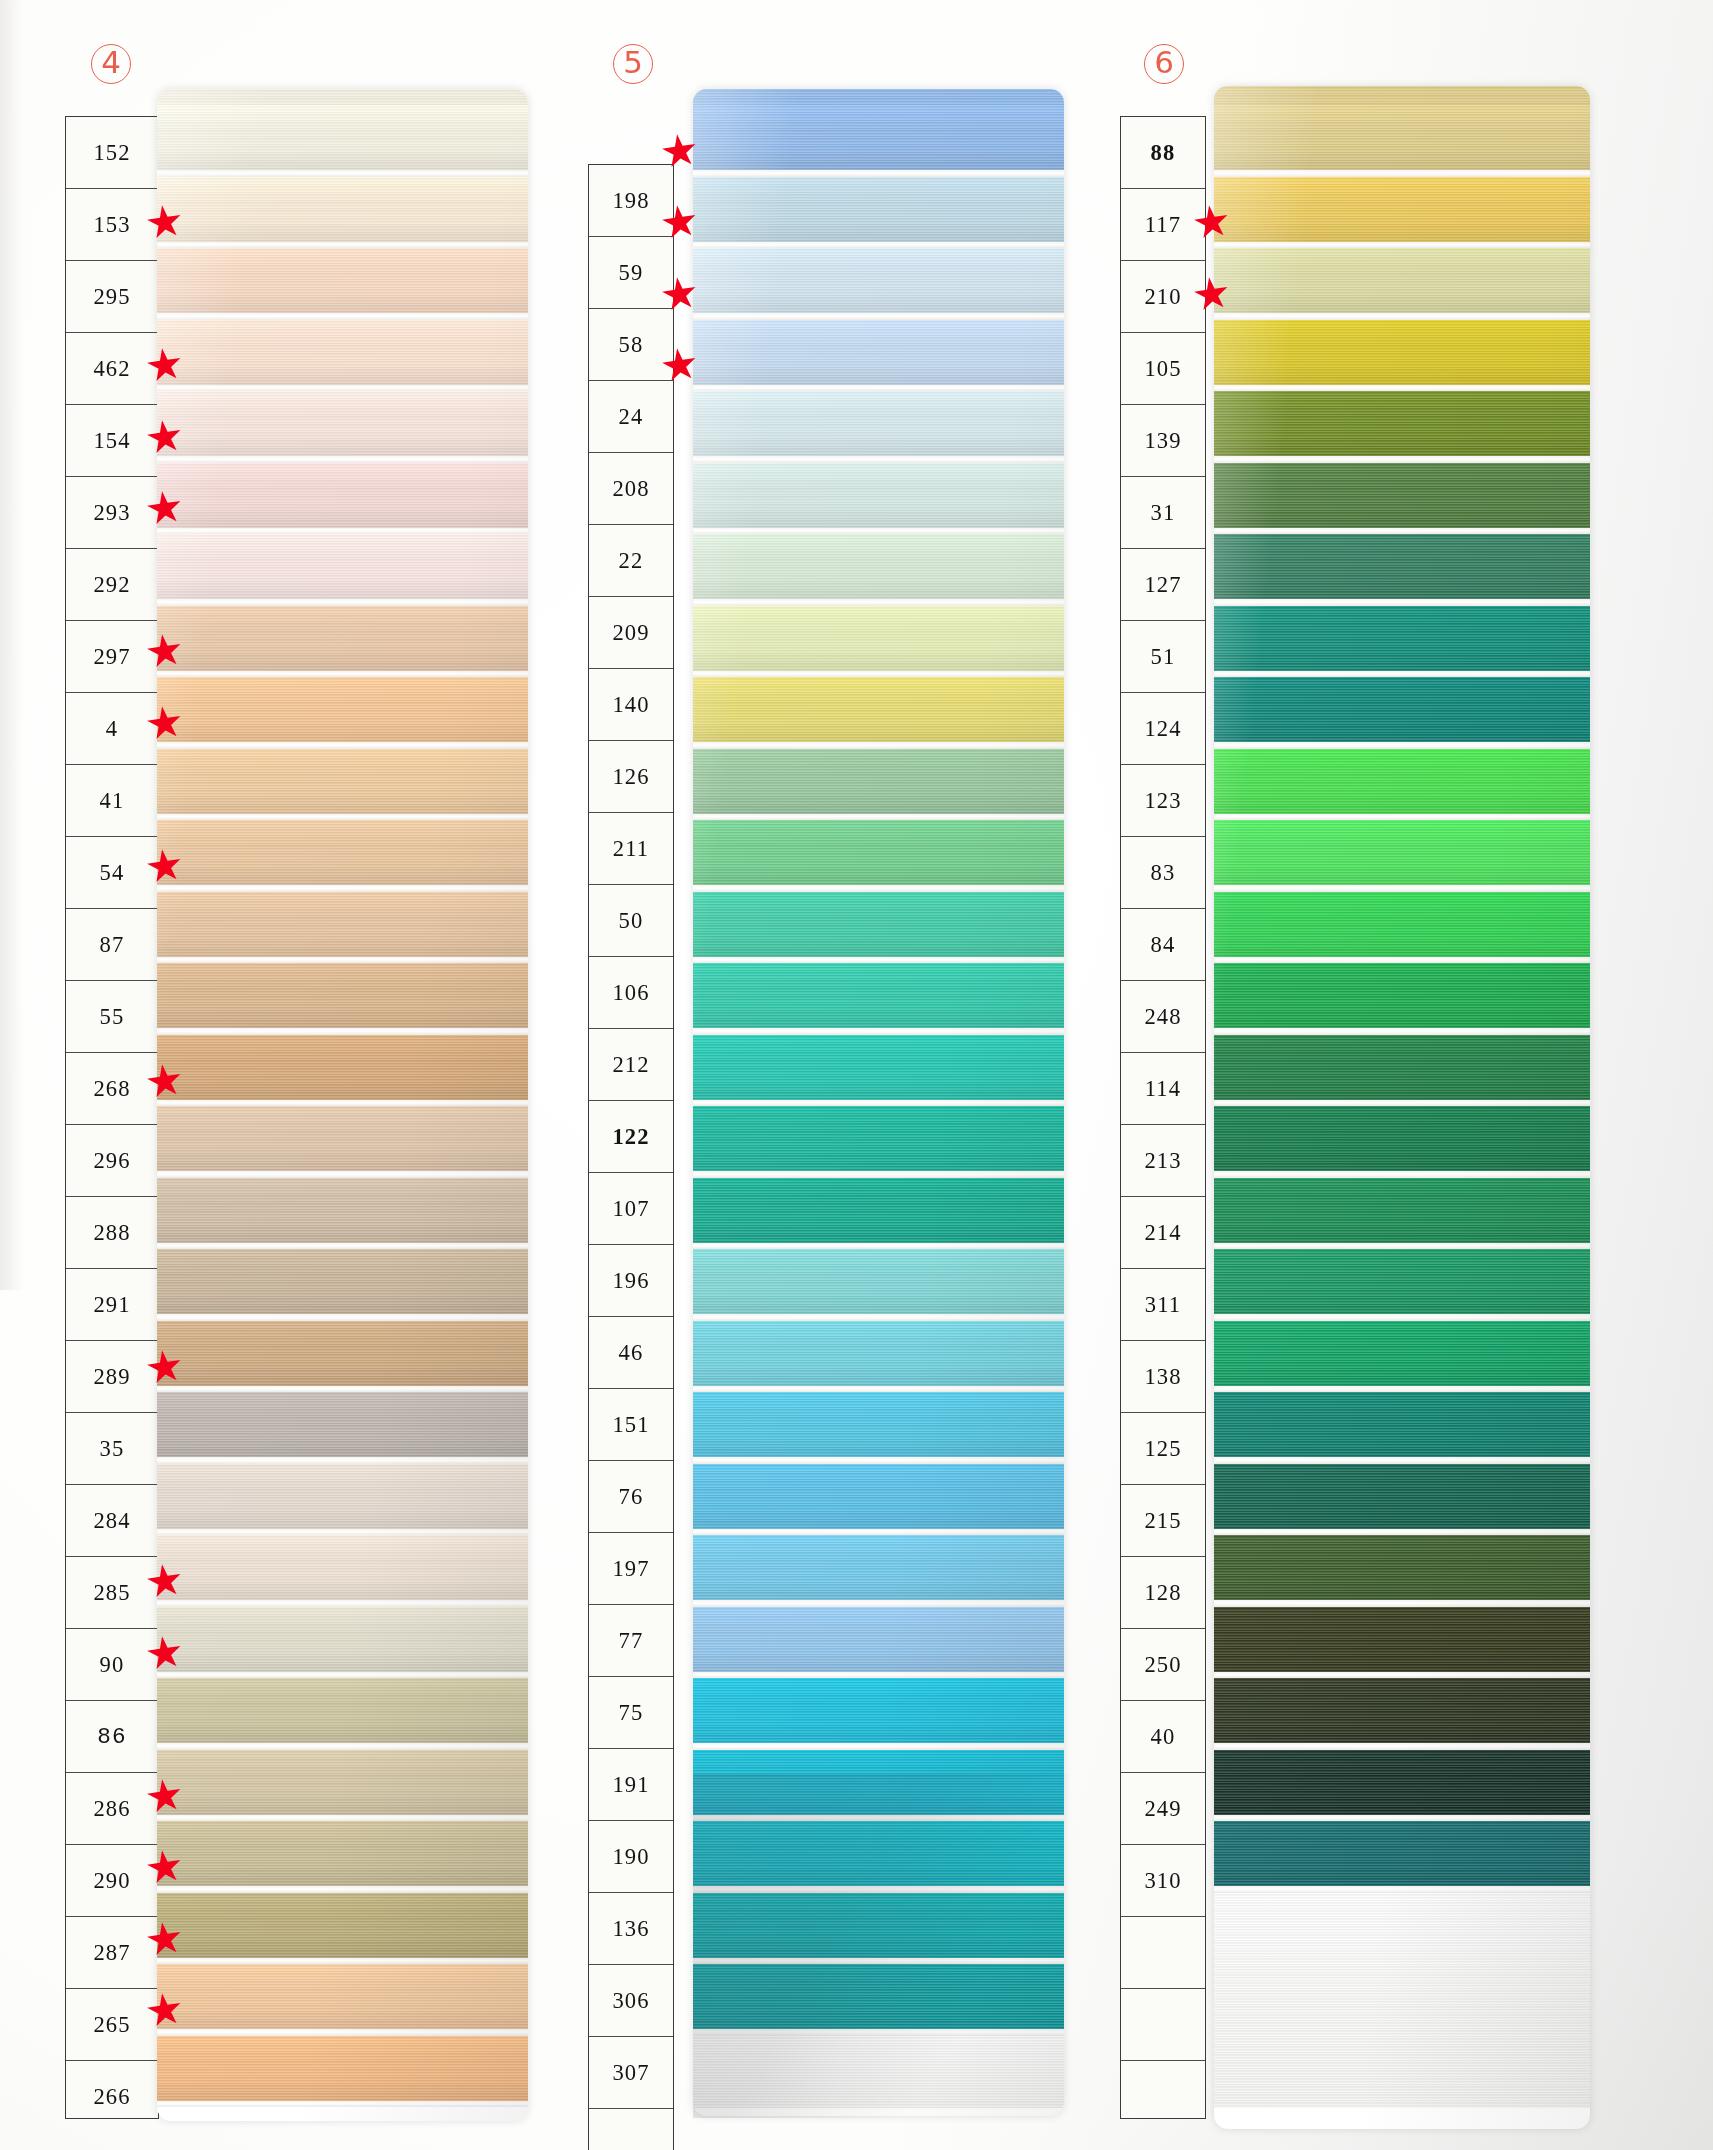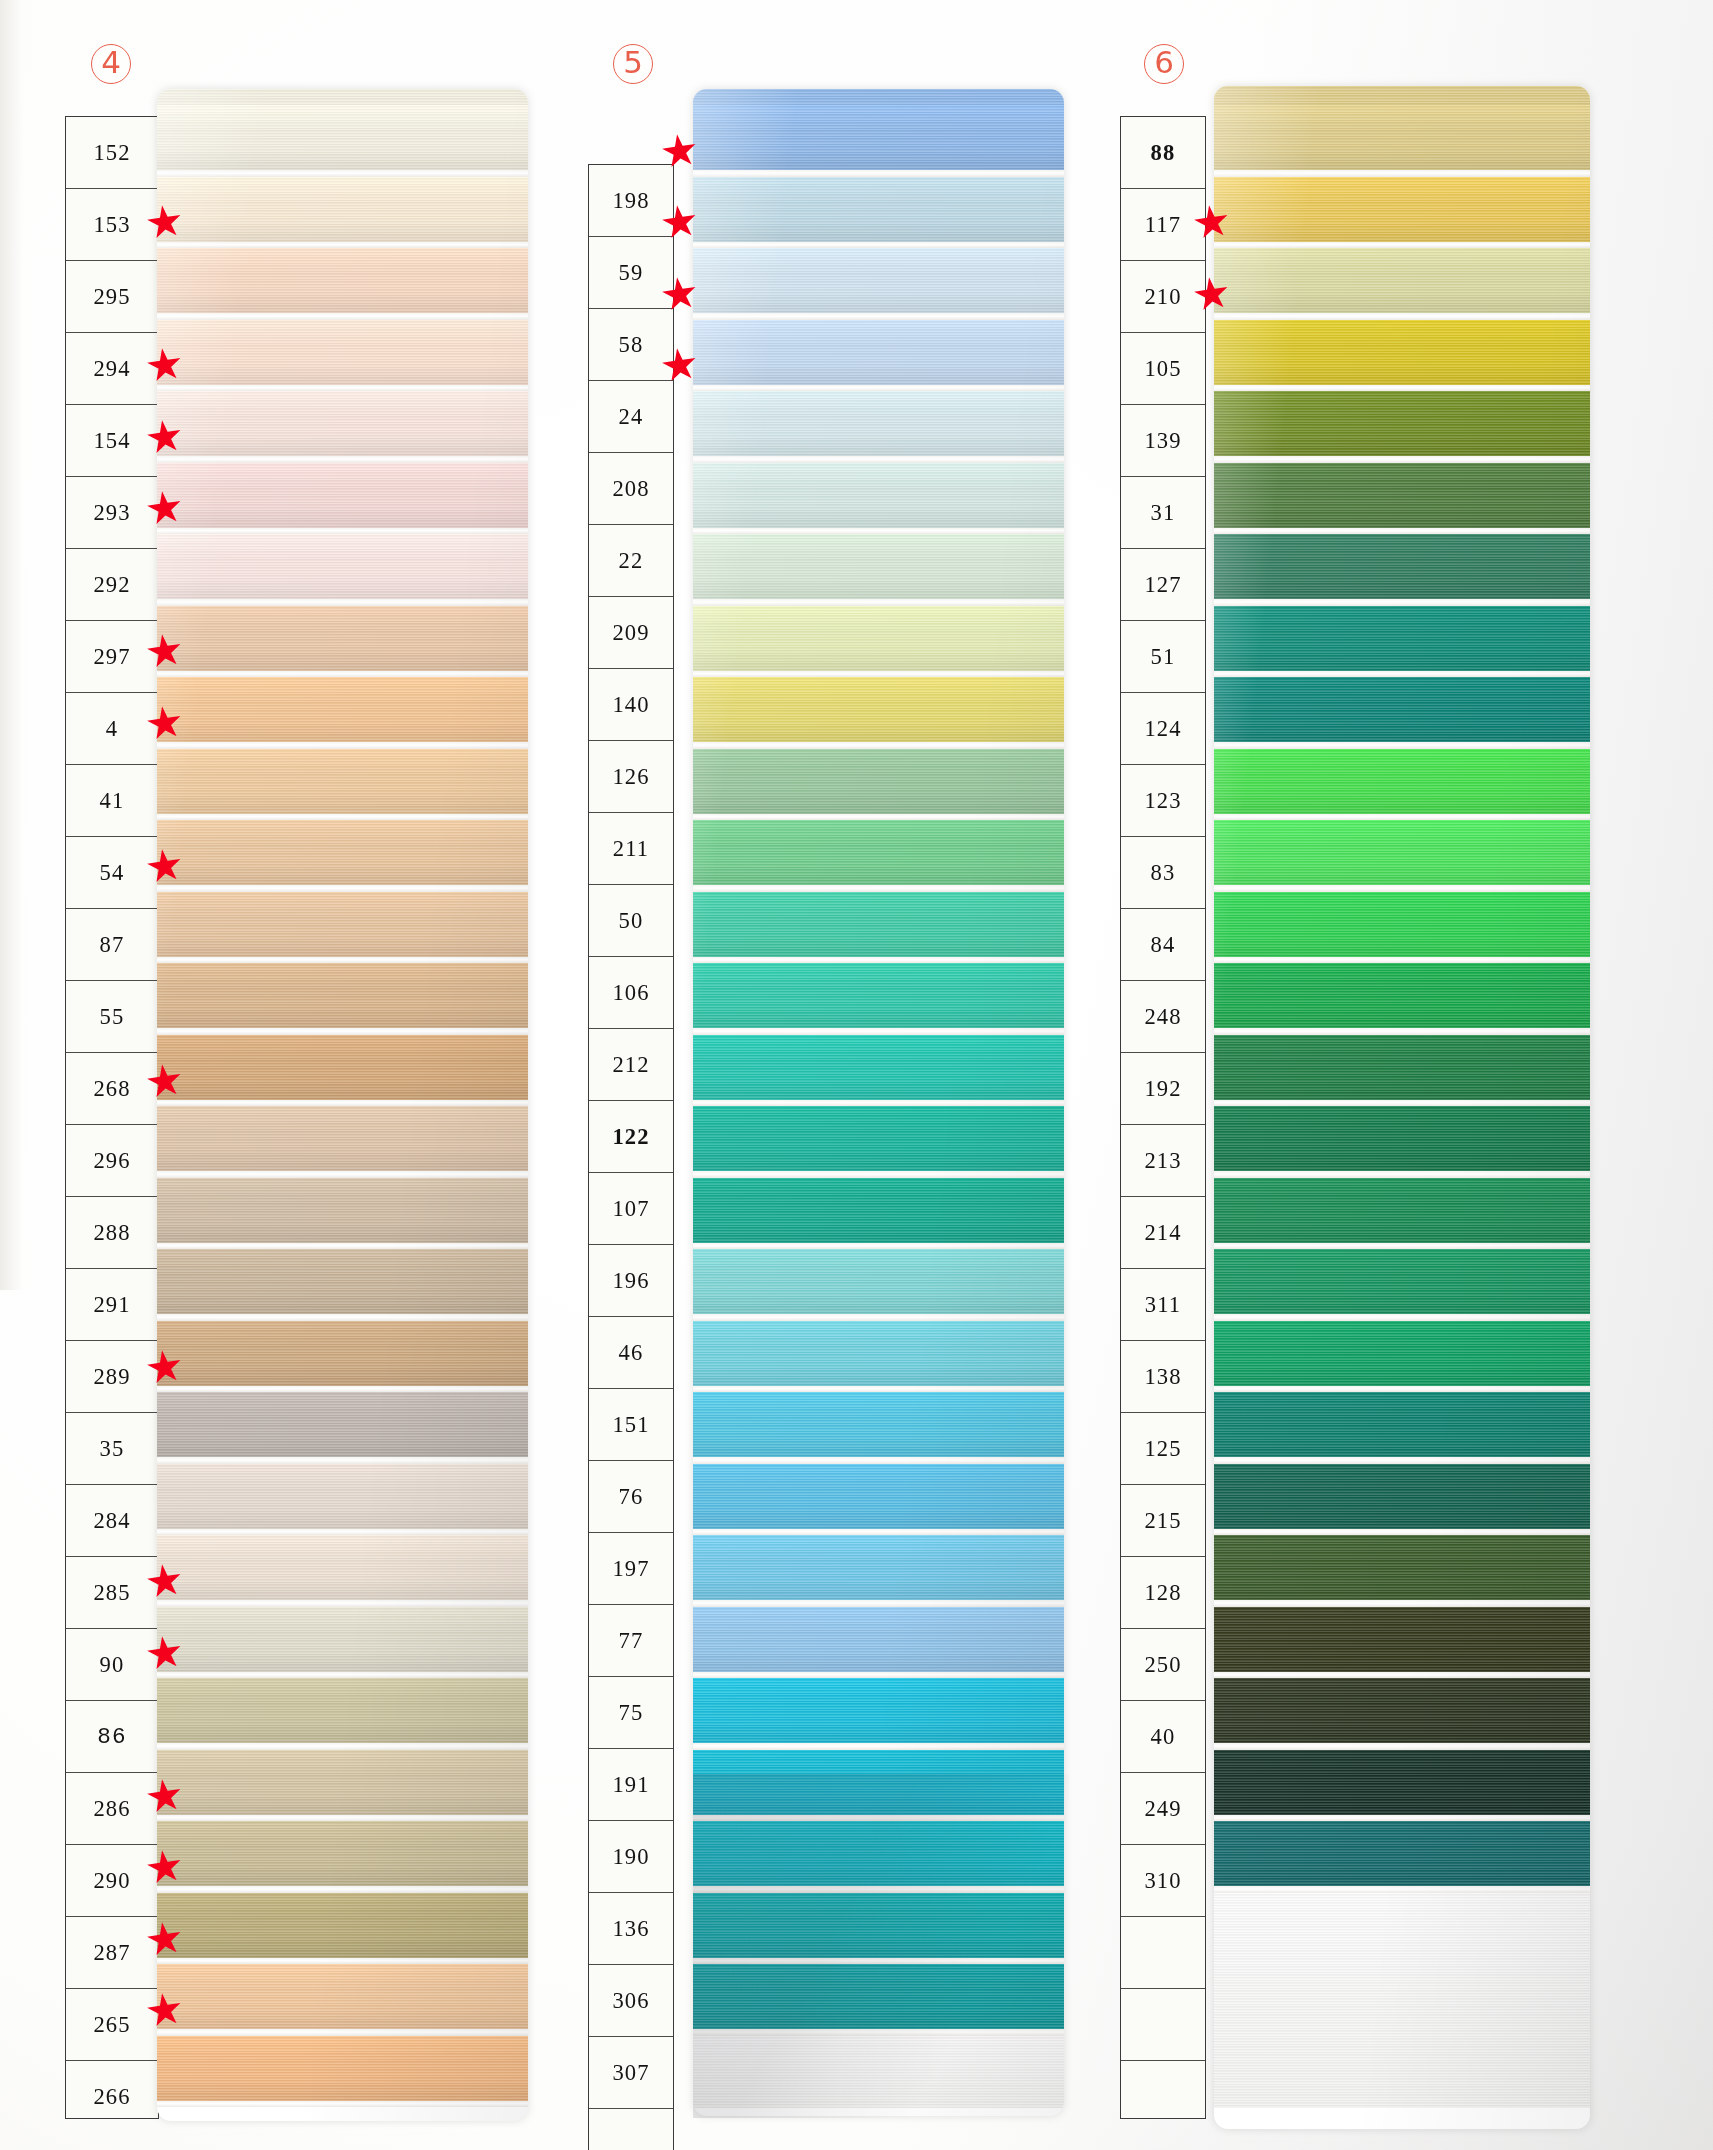--- a/index.html
+++ b/index.html
@@ -110,21 +110,21 @@
 <div id="paper">
   <div class="edge-fold"></div>
 </div>
 
 <div class="group" id="g4">
   <div class="group-num" style="left: 91px; top: 44px;">4</div>
   <div class="numtable" style="left: 65px; top: 116px; width: 94px; height: 2003px;">
       <div class="numcell" style="height: 72px;">152</div>
       <div class="numcell" style="height: 72px;">153</div>
       <div class="numcell" style="height: 72px;">295</div>
-      <div class="numcell" style="height: 72px;">294</div>
+      <div class="numcell" style="height: 72px;">462</div>
       <div class="numcell" style="height: 72px;">154</div>
       <div class="numcell" style="height: 72px;">293</div>
       <div class="numcell" style="height: 72px;">292</div>
       <div class="numcell" style="height: 72px;">297</div>
       <div class="numcell" style="height: 72px;">4</div>
       <div class="numcell" style="height: 72px;">41</div>
       <div class="numcell" style="height: 72px;">54</div>
       <div class="numcell" style="height: 72px;">87</div>
       <div class="numcell" style="height: 72px;">55</div>
       <div class="numcell" style="height: 72px;">268</div>
@@ -307,21 +307,21 @@
       <div class="numcell" style="height: 72px;">105</div>
       <div class="numcell" style="height: 72px;">139</div>
       <div class="numcell" style="height: 72px;">31</div>
       <div class="numcell" style="height: 72px;">127</div>
       <div class="numcell" style="height: 72px;">51</div>
       <div class="numcell" style="height: 72px;">124</div>
       <div class="numcell" style="height: 72px;">123</div>
       <div class="numcell" style="height: 72px; text-align: center;">83</div>
       <div class="numcell" style="height: 72px;">84</div>
       <div class="numcell" style="height: 72px;">248</div>
-      <div class="numcell" style="height: 72px;">192</div>
+      <div class="numcell" style="height: 72px;">114</div>
       <div class="numcell" style="height: 72px;">213</div>
       <div class="numcell" style="height: 72px;">214</div>
       <div class="numcell" style="height: 72px;">311</div>
       <div class="numcell" style="height: 72px;">138</div>
       <div class="numcell" style="height: 72px;">125</div>
       <div class="numcell" style="height: 72px;">215</div>
       <div class="numcell" style="height: 72px;">128</div>
       <div class="numcell" style="height: 72px;">250</div>
       <div class="numcell" style="height: 72px;">40</div>
       <div class="numcell" style="height: 72px;">249</div>

